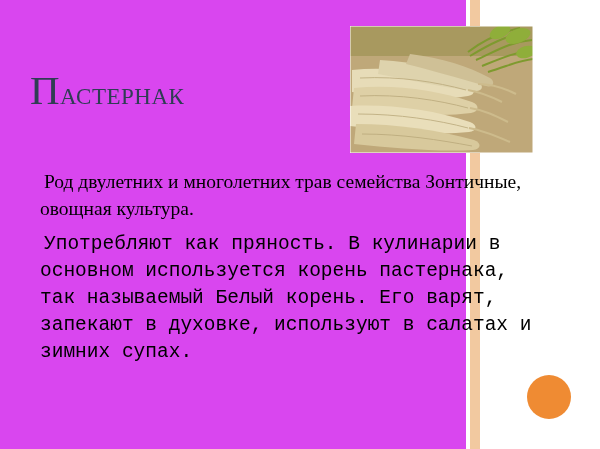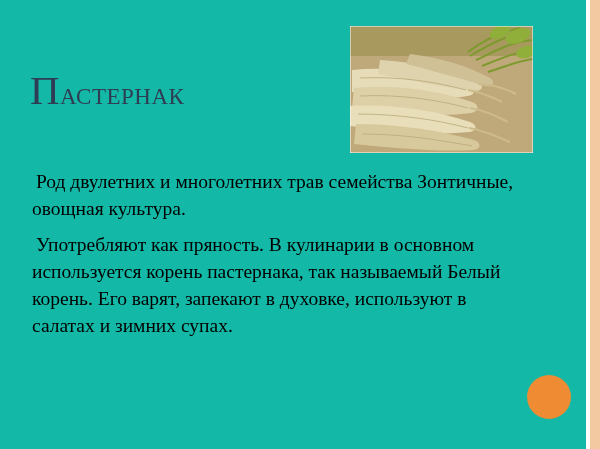--- a/index.html
+++ b/index.html
@@ -8,23 +8,23 @@
   }
   body {
     width: 600px;
     height: 449px;
     background: #ffffff;
     font-family: "Liberation Serif", serif;
     overflow: hidden;
   }
   .slide {
     position: relative;
-    width: 600px;
+    width: 480px;
     height: 449px;
-    background: #14b8a6;
+    background: #d946ef;
     box-sizing: border-box;
   }
   
   .edge-band {
     position: absolute;
     top: 0;
     right: 0;
     width: 10px;
     height: 449px;
     background: #f2c9a0;
@@ -71,25 +71,26 @@
     position: absolute;
     left: 32px;
     top: 168px;
     width: 500px;
   }
   .para {
     font-family: "Liberation Serif", serif;
     font-size: 19.5px;
     line-height: 27px;
     color: #000000;
-    margin: 0 0 9px 0;
+    margin: 0 0 9px 8px;
     text-indent: 4px;
   }
   .para:last-child {
     margin-bottom: 0;
+    font-family: Liberation Mono, monospace;
   }
   
   .dot {
     position: absolute;
     left: 527px;
     top: 375px;
     width: 44px;
     height: 44px;
     border-radius: 50%;
     background: #ef8b33;

